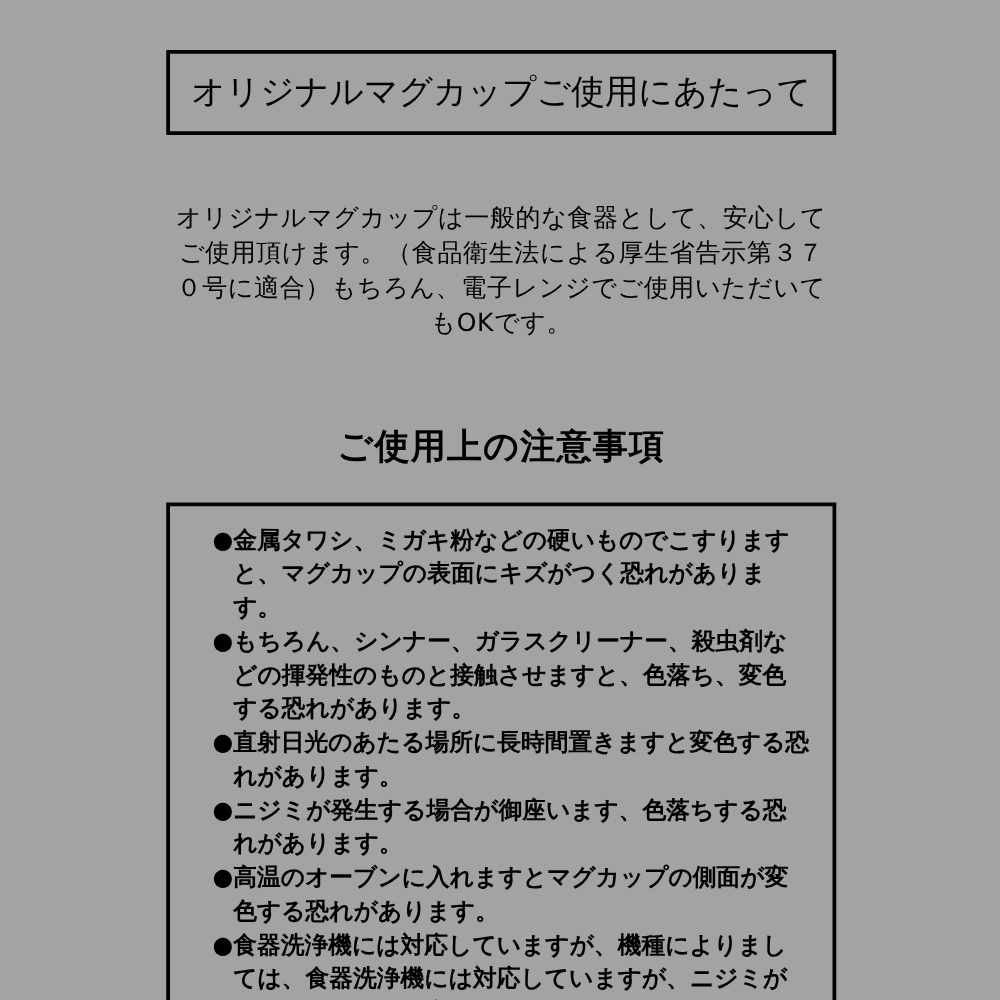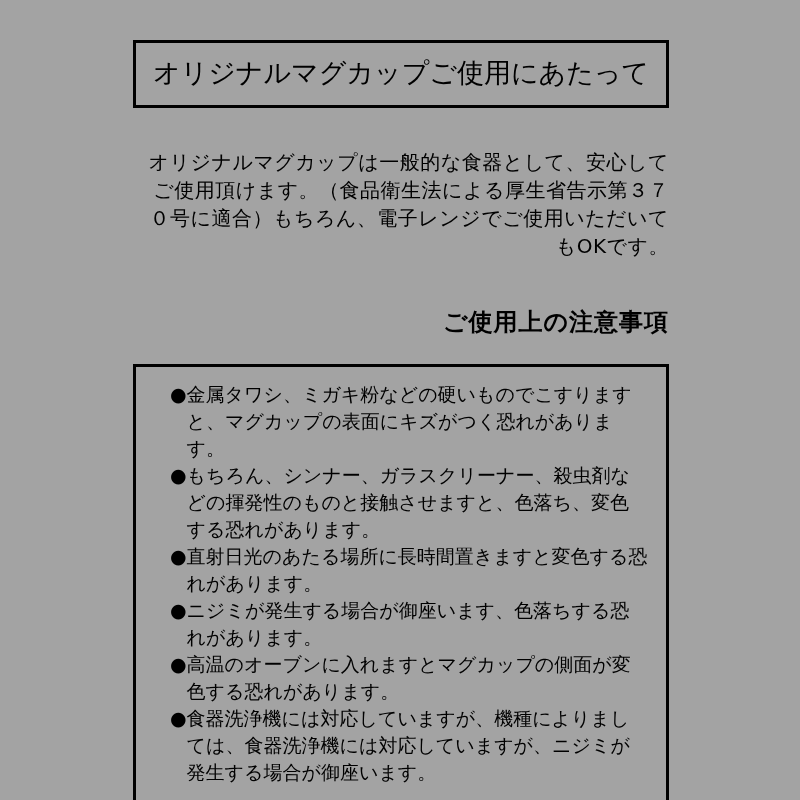--- a/index.html
+++ b/index.html
@@ -29,30 +29,30 @@
     padding: 12px 8px 14px 8px;
     text-align: center;
   }
   .title-box .title-text {
     font-size: 27px;
     font-weight: 500;
     letter-spacing: 0px;
     white-space: nowrap;
   }
   .intro {
-    margin-top: 40px;
+    margin-top: 52px;
     font-size: 20px;
     line-height: 28px;
-    text-align: right;
+    text-align: center;
     letter-spacing: 0.5px;
   }
   .section-heading {
-    margin-top: 46px;
-    text-align: right;
-    font-size: 24px;
+    margin-top: 66px;
+    text-align: center;
+    font-size: 28px;
     font-weight: 600;
     letter-spacing: 1px;
   }
   .notes-box {
     border: 3px solid #000000;
     box-sizing: border-box;
     width: 536px;
     margin-top: 26px;
     padding: 14px 18px 16px 34px;
   }
@@ -62,20 +62,21 @@
     font-size: 19px;
     line-height: 27px;
     letter-spacing: 0px;
   }
   .note .bullet {
     flex: 0 0 auto;
     white-space: pre;
   }
   .note .note-text {
     flex: 1 1 auto;
+    font-weight: bold;
   }
 </style>
 </head>
 <body>
 
 <div class="page">
   <div class="content">
 
     <div class="title-box">
       <span class="title-text">オリジナルマグカップご使用にあたって</span>

